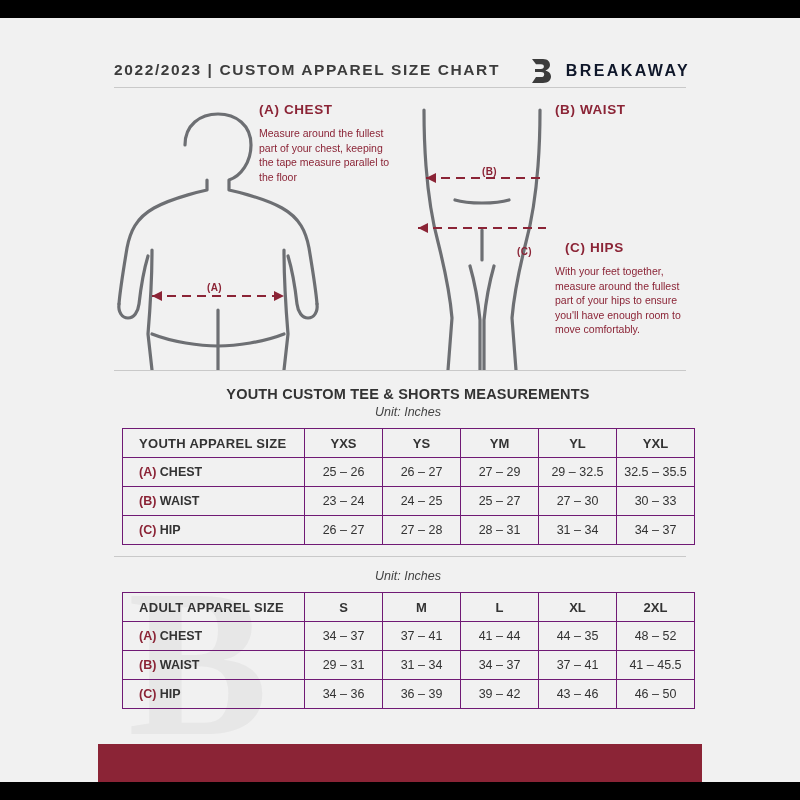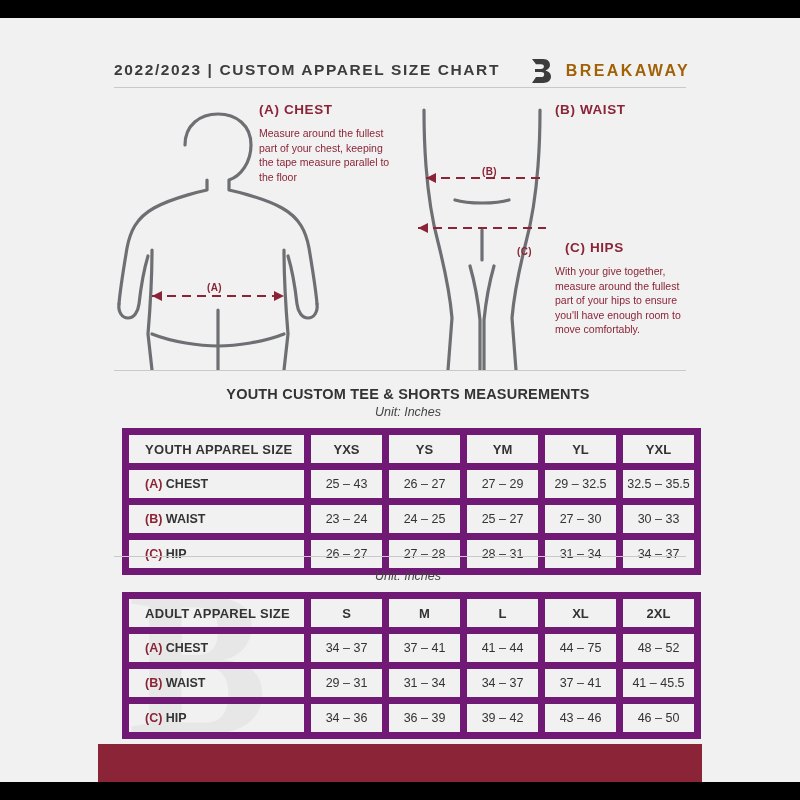--- a/index.html
+++ b/index.html
@@ -69,21 +69,21 @@
   }
   .brand-mark {
     width: 24px;
     height: 26px;
     position: relative;
   }
   .brand-name {
     font-size: 16px;
     font-weight: bold;
     letter-spacing: 2.4px;
-    color: #a16207;
+    color: #0f172a;
   }
   .header-rule {
     position: absolute;
     left: 114px;
     top: 57px;
     width: 572px;
     height: 1px;
     background: #c9c9c9;
   }
   
@@ -145,21 +145,21 @@
     color: #444;
     margin-top: 3px;
     margin-bottom: 9px;
   }
   table {
     border-collapse: collapse;
     width: 572px;
     table-layout: fixed;
   }
   table td, table th {
-    border: 7px solid #701a75;
+    border: 1px solid #701a75;
     height: 28px;
     font-size: 12.5px;
     color: #333;
     text-align: center;
     font-weight: normal;
     padding: 0;
     margin-left: 20px;
   }
   table th {
     font-weight: bold;
@@ -256,21 +256,21 @@
       <span class="measure-tag" style="left:207px;top:202px;">(A)</span>
       <span class="measure-tag" style="left:482px;top:86px;">(B)</span>
       <span class="measure-tag" style="left:517px;top:166px;">(C)</span>
 
       <div class="note-title" style="left:259px;top:22px;">(A) CHEST</div>
       <div class="note" style="left:259px;top:46px;width:133px;">Measure around the fullest part of your chest, keeping the tape measure parallel to the floor</div>
 
       <div class="note-title" style="left:555px;top:22px;">(B) WAIST</div>
 
       <div class="note-title" style="left:555px;top:160px;margin-left:10px;">(C) HIPS</div>
-      <div class="note" style="left:555px;top:184px;width:135px;">With your give together, measure around the fullest part of your hips to ensure you'll have enough room to move comfortably.</div>
+      <div class="note" style="left:555px;top:184px;width:135px;">With your feet together, measure around the fullest part of your hips to ensure you'll have enough room to move comfortably.</div>
     </div>
 
     <div class="section-rule" style="top:352px;"></div>
 
     <div class="tbl-wrap" style="top:368px;">
       <div class="tbl-title">YOUTH CUSTOM TEE &amp; SHORTS MEASUREMENTS</div>
       <div class="tbl-unit">Unit: Inches</div>
       <table>
         <colgroup>
           <col style="width:182px;">
@@ -286,21 +286,21 @@
             <th>YXS</th>
             <th>YS</th>
             <th>YM</th>
             <th>YL</th>
             <th>YXL</th>
           </tr>
         </thead>
         <tbody>
           <tr>
             <td class="rowlabel"><span class="letter">(A)</span> <span>CHEST</span></td>
-            <td>25 – 43</td>
+            <td>25 – 26</td>
             <td>26 – 27</td>
             <td>27 – 29</td>
             <td>29 – 32.5</td>
             <td>32.5 – 35.5</td>
           </tr>
           <tr>
             <td class="rowlabel"><span class="letter">(B)</span> <span>WAIST</span></td>
             <td>23 – 24</td>
             <td>24 – 25</td>
             <td>25 – 27</td>
@@ -341,21 +341,21 @@
             <th>XL</th>
             <th>2XL</th>
           </tr>
         </thead>
         <tbody>
           <tr>
             <td class="rowlabel"><span class="letter">(A)</span> <span>CHEST</span></td>
             <td>34 – 37</td>
             <td>37 – 41</td>
             <td>41 – 44</td>
-            <td>44 – 75</td>
+            <td>44 – 35</td>
             <td>48 – 52</td>
           </tr>
           <tr>
             <td class="rowlabel"><span class="letter">(B)</span> <span>WAIST</span></td>
             <td>29 – 31</td>
             <td>31 – 34</td>
             <td>34 – 37</td>
             <td>37 – 41</td>
             <td>41 – 45.5</td>
           </tr>

